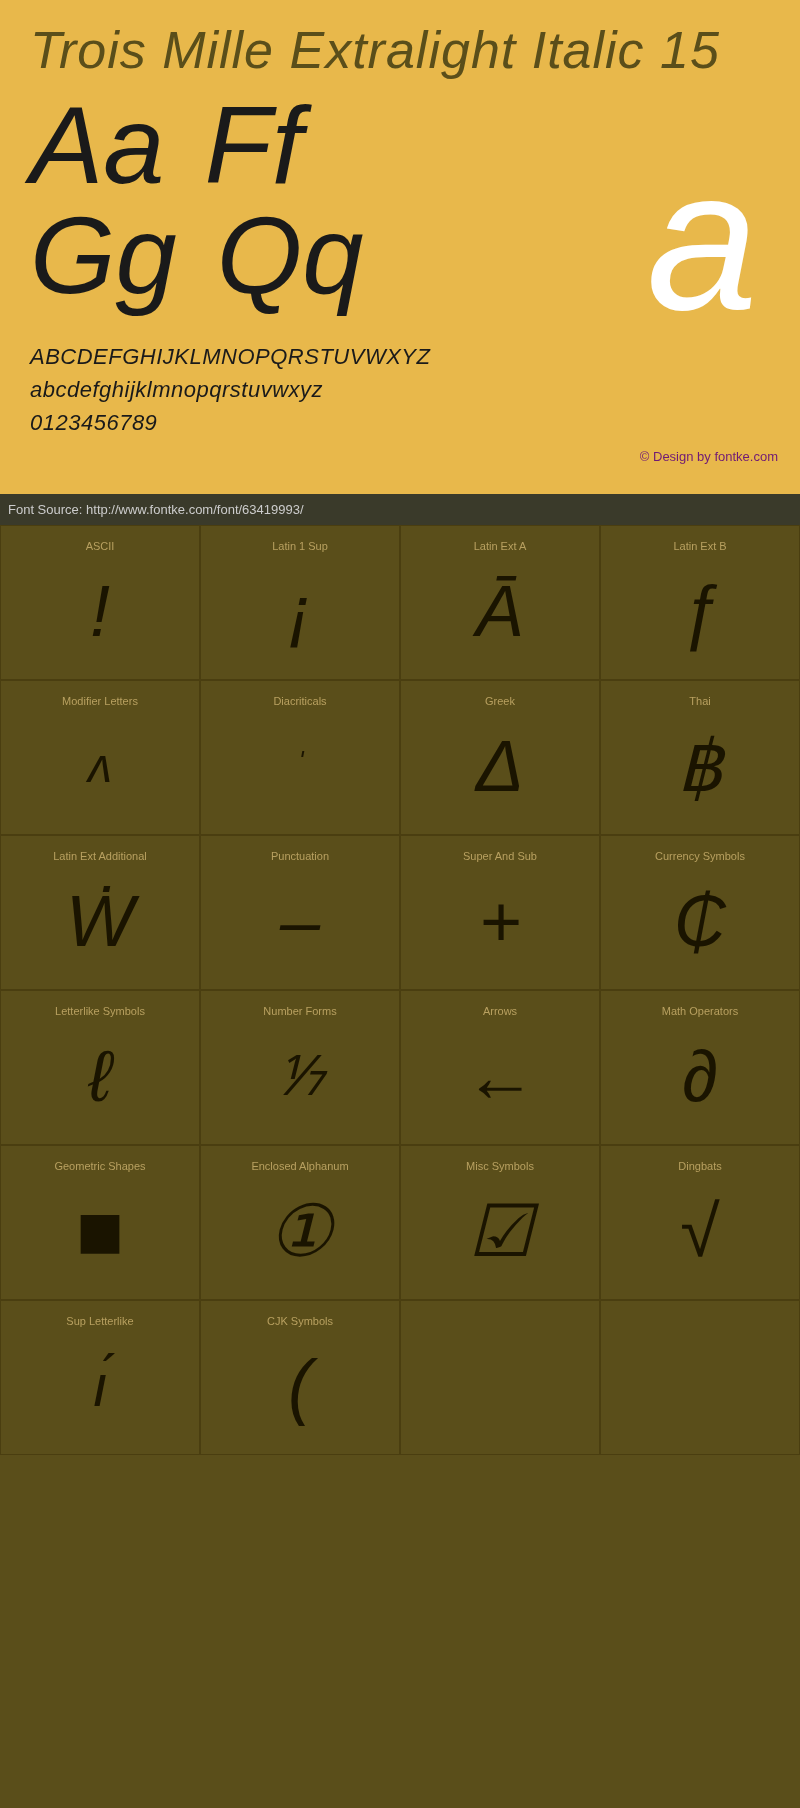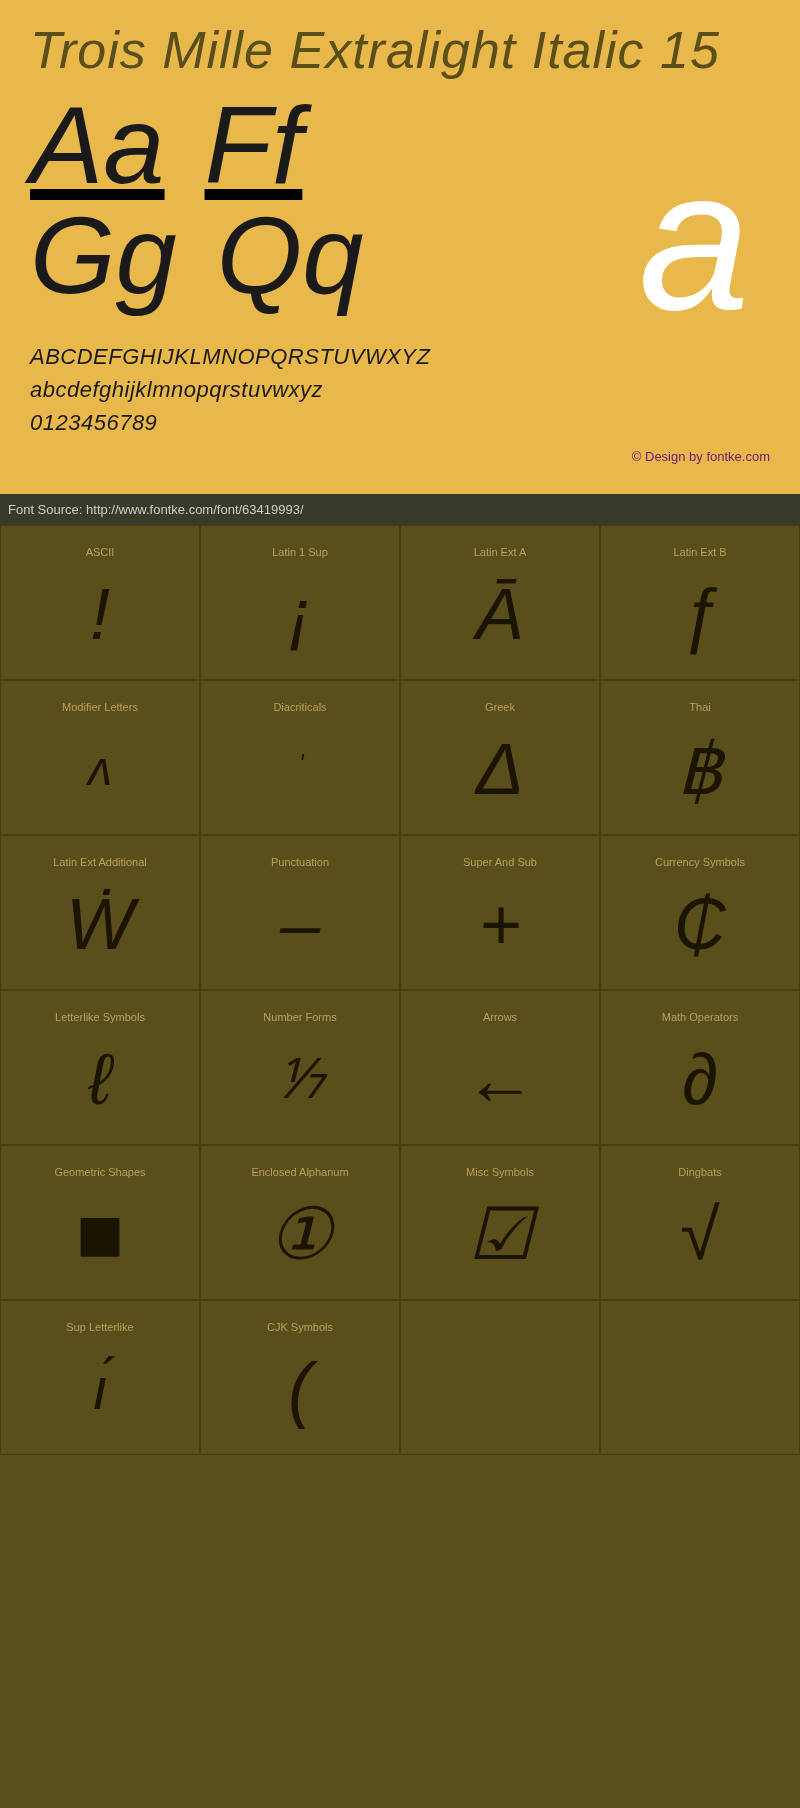--- a/index.html
+++ b/index.html
@@ -1,20 +1,20 @@
 <!DOCTYPE html>
 <html><head>
   <meta charset="utf-8">
   <style>
     * { margin: 0; padding: 0; box-sizing: border-box; }
     body { width: 800px; background: #5a4e1a; font-family: sans-serif; }
 
     .header-section {
       background: #e8b84b;
-      padding: 20px 30px 30px 30px;
+      padding: 20px 22px 30px 30px;
       position: relative;
     }
 
     .font-title {
       font-size: 52px;
       font-style: italic;
       font-weight: 200;
       color: #5a4e1a;
       margin-bottom: 10px;
       letter-spacing: 1px;
@@ -74,21 +74,21 @@
       display: grid;
       grid-template-columns: repeat(4, 1fr);
     }
 
     .grid-cell {
       border: 1px solid #4a3e10;
       display: flex;
       flex-direction: column;
       align-items: center;
       justify-content: space-between;
-      padding: 20px 10px 14px 10px;
+      padding: 14px 10px 14px 10px;
       min-height: 155px;
     }
 
     .cell-label {
       font-size: 11px;
       color: #b8a060;
       text-align: center;
       margin-bottom: 5px;
       width: 100%;
       text-align: center;
@@ -110,21 +110,21 @@
       font-size: 48px;
     }
   </style>
 </head>
 <body>
 
 <div class="header-section">
   <div class="font-title">Trois Mille Extralight Italic 15</div>
   <div style="position:relative; height: 230px;">
     <div style="display:flex; flex-direction:column;">
-      <div style="display:flex; align-items:flex-start;text-decoration:underline;">
+      <div style="display:flex; align-items:flex-start;">
         <span class="specimen-large">Aa</span>
         <span class="specimen-large">Ff</span>
       </div>
       <div style="display:flex; align-items:flex-start;">
         <span class="specimen-large">Gg</span>
         <span class="specimen-large">Qq</span>
       </div>
     </div>
     <div class="specimen-large-white">a</div>
   </div>

